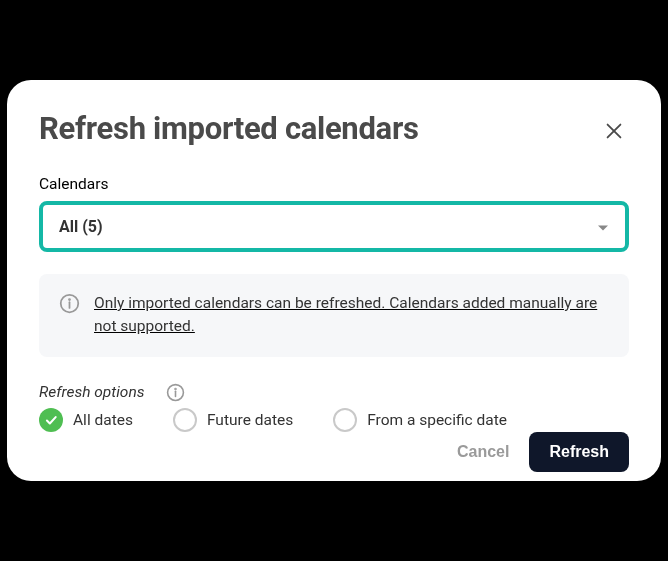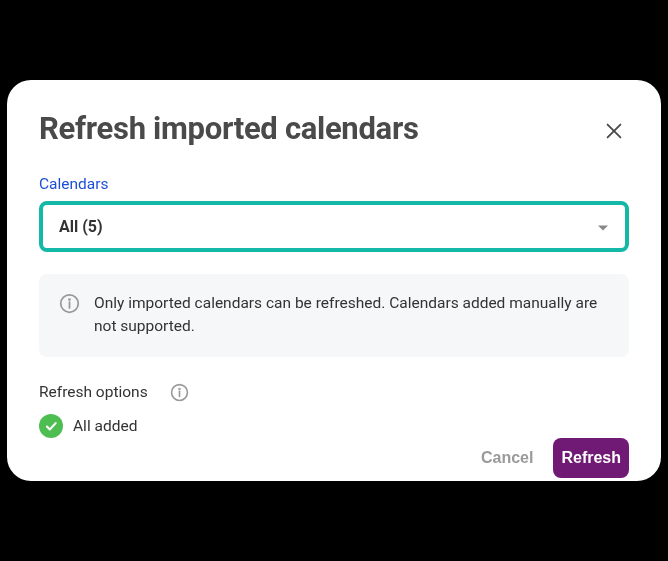--- a/index.html
+++ b/index.html
@@ -47,21 +47,21 @@
     .close-btn svg {
       display: block;
     }
     .description {
       font-size: 15.5px;
       color: #333;
       margin-bottom: 22px;
     }
     .field-label {
       font-size: 15.5px;
-      color: #1d4ed8;
+      color: #000000;
       margin-bottom: 8px;
       display: block;
     }
     .select-wrap {
       position: relative;
       margin-bottom: 22px;
     }
     .select {
       width: 100%;
       border: 4px solid #14b8a6;
@@ -80,36 +80,38 @@
       color: #888;
     }
     .info-banner {
       background: #f6f7f9;
       border-radius: 8px;
       padding: 18px 20px;
       display: flex;
       gap: 14px;
       align-items: flex-start;
       margin-bottom: 26px;
+      text-decoration: underline;
     }
     .info-icon-banner {
       flex-shrink: 0;
       color: #999;
       margin-top: 1px;
     }
     .info-text {
       font-size: 15.5px;
       color: #333;
       line-height: 1.5;
     }
     .options-label-row {
       display: flex;
       align-items: center;
       gap: 22px;
-      margin-bottom: 12px;
+      margin-bottom: 6px;
+      font-style: italic;
     }
     .options-label {
       font-size: 15.5px;
       color: #333;
     }
     .info-icon-small {
       color: #999;
       display: inline-flex;
     }
     .radio-row {
@@ -153,24 +155,24 @@
       font-weight: 600;
       color: #9a9a9a;
       background: none;
       border: none;
       cursor: pointer;
     }
     .btn-primary {
       font-size: 16px;
       font-weight: 600;
       color: #fff;
-      background: #701a75;
+      background: #0f172a;
       border: none;
       border-radius: 8px;
-      padding: 11px 8px;
+      padding: 11px 20px;
       cursor: pointer;
     }
   </style>
 </head>
 <body>
 
 <div class="modal">
 
   <div class="modal-header">
     <h1 class="modal-title">Refresh imported calendars</h1>
@@ -219,24 +221,32 @@
   </div>
 
   <div class="radio-row">
 
     <div class="radio-item">
       <span class="radio-circle selected">
         <svg width="14" height="14" viewBox="0 0 24 24" fill="none" stroke="#fff" stroke-width="3.5" stroke-linecap="round" stroke-linejoin="round">
           <polyline points="5 13 10 18 20 7"></polyline>
         </svg>
       </span>
-      <span class="radio-label">All added</span>
-    </div>
-
-
+      <span class="radio-label">All dates</span>
+    </div>
+
+    <div class="radio-item">
+      <span class="radio-circle"></span>
+      <span class="radio-label">Future dates</span>
+    </div>
+
+    <div class="radio-item">
+      <span class="radio-circle"></span>
+      <span class="radio-label">From a specific date</span>
+    </div>
 
   </div>
 
   <div class="footer">
     <button class="btn-cancel">Cancel</button>
     <button class="btn-primary">Refresh</button>
   </div>
 
 </div>
 

